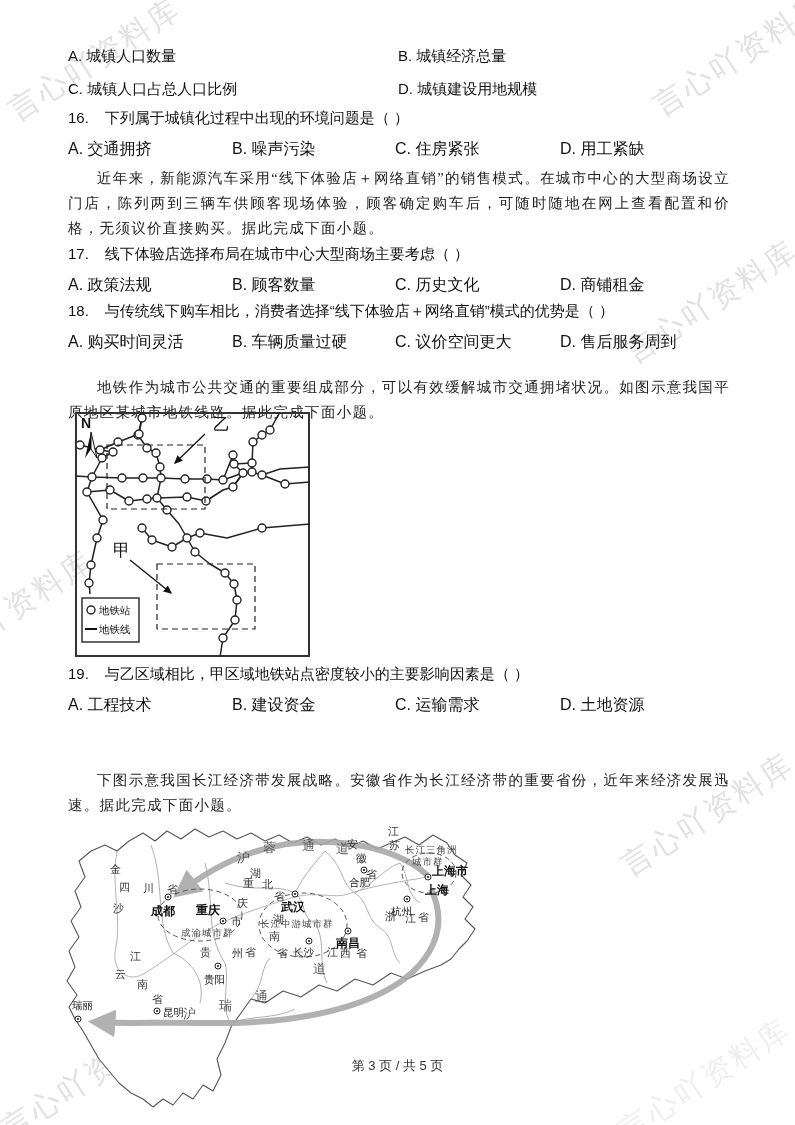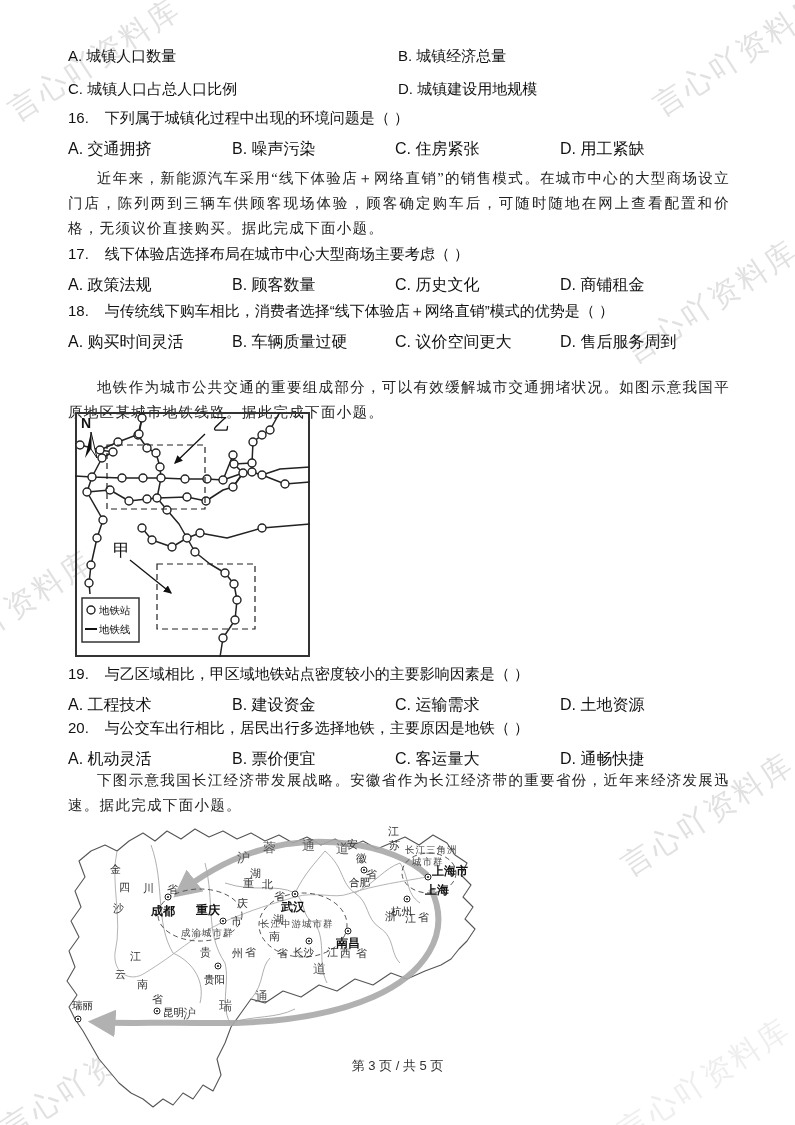--- a/index.html
+++ b/index.html
@@ -195,31 +195,20 @@
         <span class="qnum">19.</span><span>与乙区域相比，甲区域地铁站点密度较小的主要影响因素是（  ）</span>
       </div>
       <div class="opts4">
         <span>A. 工程技术</span>
         <span>B. 建设资金</span>
         <span>C. 运输需求</span>
         <span>D. 土地资源</span>
       </div>
     </div>
 
-    <div class="abs q" style="top:717px;left:68px;width:662px;">
-      <div class="stem">
-        <span class="qnum">20.</span><span>与公交车出行相比，居民出行多选择地铁，主要原因是地铁（  ）</span>
-      </div>
-      <div class="opts4">
-        <span>A. 机动灵活</span>
-        <span>B. 票价便宜</span>
-        <span>C. 客运量大</span>
-        <span>D. 通畅快捷</span>
-      </div>
-    </div>
 
     <div class="abs passage" style="top:768px;">下图示意我国长江经济带发展战略。安徽省作为长江经济带的重要省份，近年来经济发展迅速。据此完成下面小题。</div>
 
     <svg class="abs" id="chinaSvg" style="left:55px;top:823px;" width="440" height="295" viewBox="0 0 440 295">
       <defs>
         <marker id="mapAh" markerWidth="4.6" markerHeight="4.6" refX="3.4" refY="2.3" orient="auto">
           <path d="M0,0 L4.6,2.3 L0,4.6 Z" fill="#a9a9a9"></path>
         </marker>
       </defs>
     <path d="M88,10 L100,18 L112,8 L126,16 L140,6 L154,14 L168,8 L182,16 L196,10 L210,18 L224,12 L238,20 L252,14 L266,22 L280,16 L294,24 L308,18 L322,26 L336,20 L350,14 L364,22 L378,12 L392,20 L400,32 L412,40 L406,52 L416,62 L408,74 L418,84 L410,96 L420,106 L412,118 L404,126 L396,136 L386,142 L370,148 L352,156 L336,150 L318,162 L300,156 L282,168 L264,162 L246,174 L228,168 L210,180 L196,176 L186,190 L176,204 L170,220 L162,236 L166,252 L158,268 L148,262 L138,276 L128,270 L118,282 L108,276 L98,284 L88,276 L76,270 L64,260 L54,248 L44,236 L36,222 L28,208 L20,196 L14,184 L22,172 L12,158 L20,144 L14,128 L24,114 L16,98 L26,84 L20,68 L30,54 L24,38 L36,28 L50,22 L62,28 L74,18 Z" class="outline"></path>

